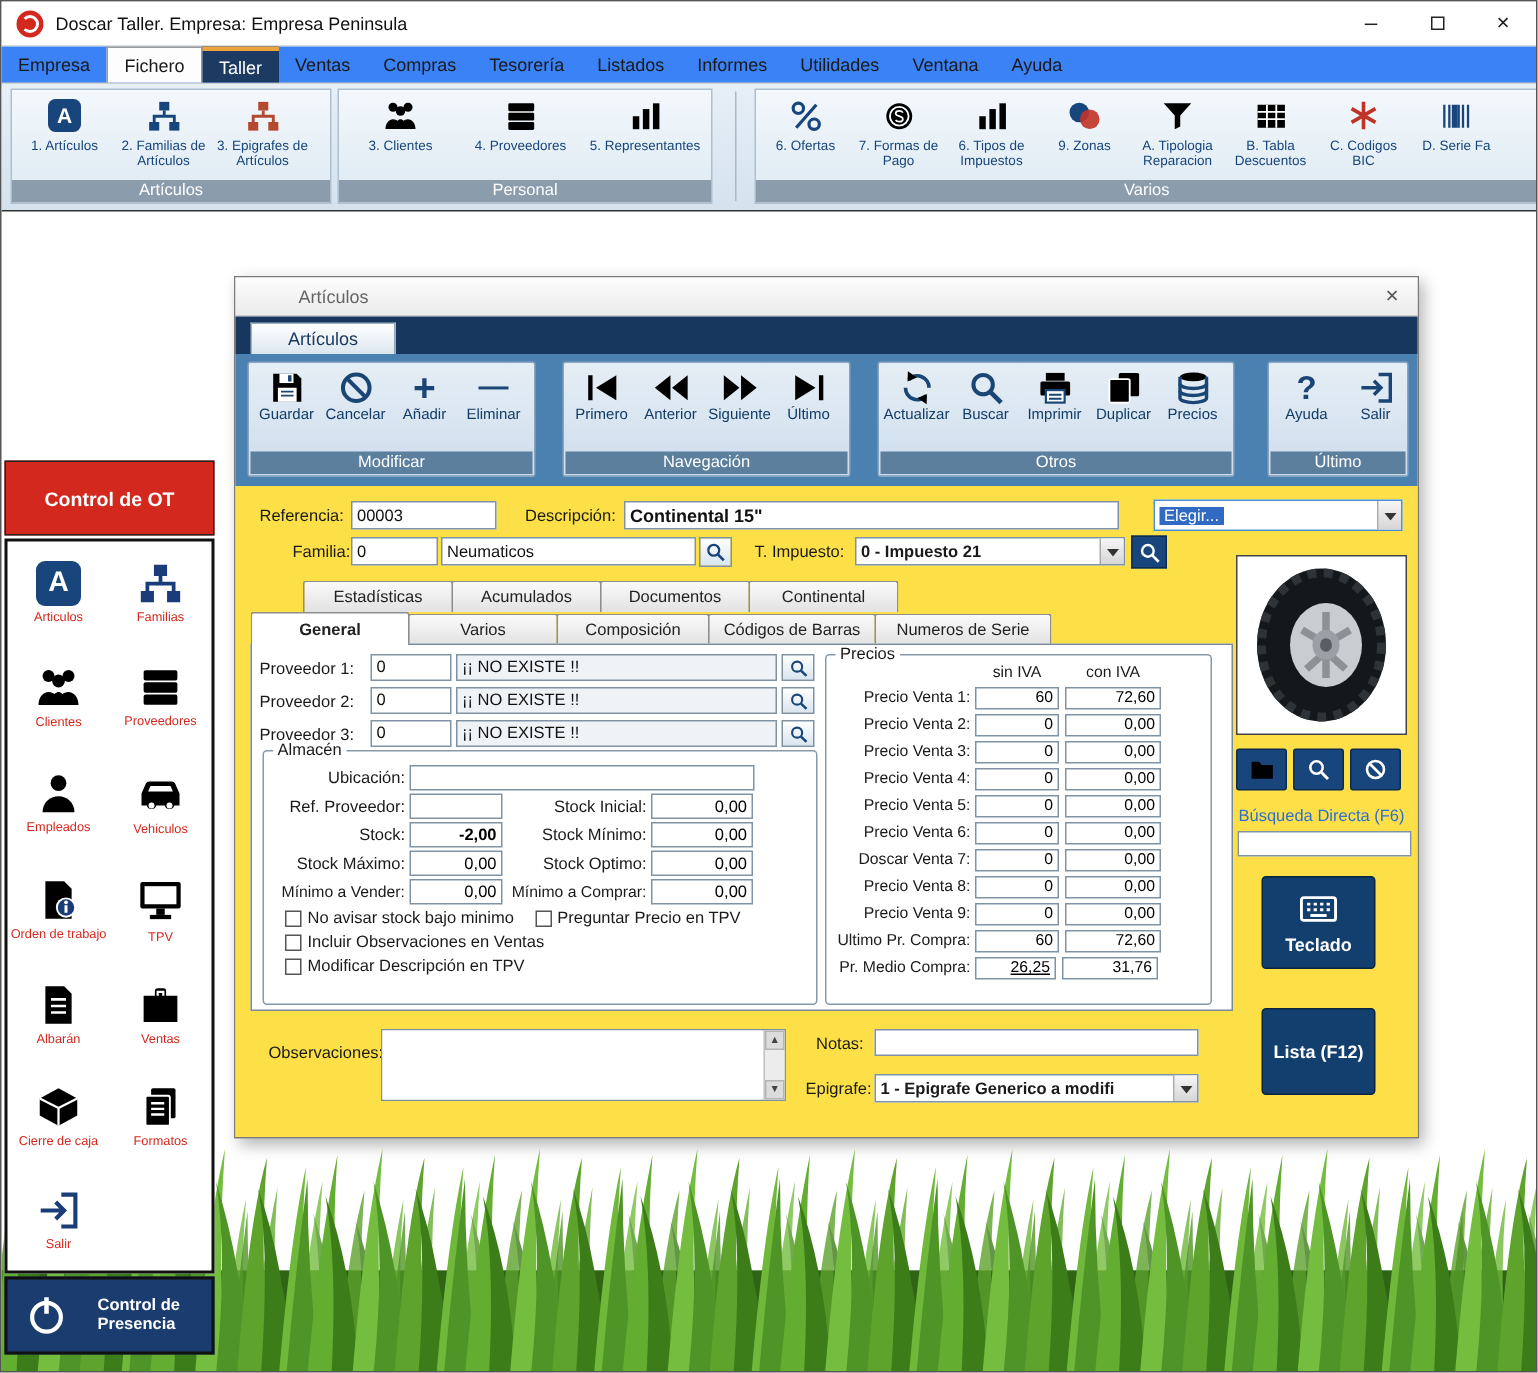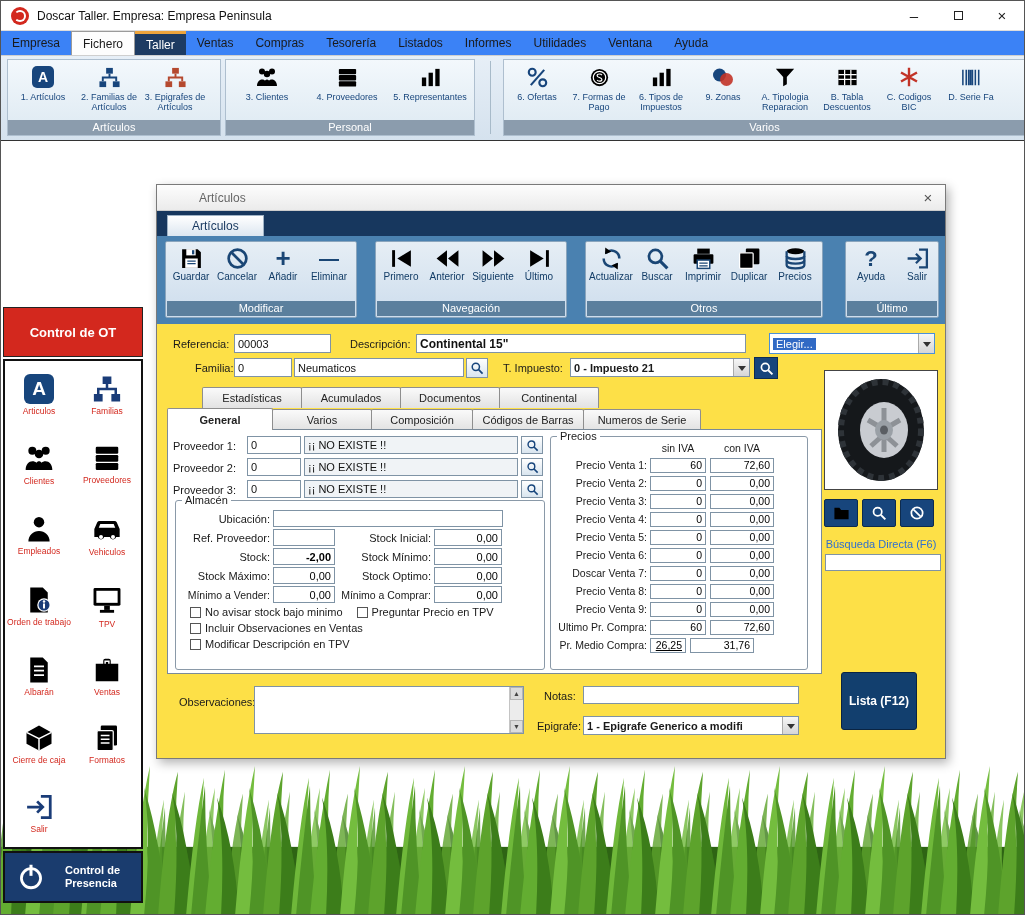--- a/index.html
+++ b/index.html
@@ -846,21 +846,21 @@
             <input class="ffld num" style="width: 56px;" readonly="" value="0">
             <input class="ffld num" style="width: 64px;" readonly="" value="0,00">
           </div>
         <div class="prow">
             <span class="plabel">Ultimo Pr. Compra:</span>
             <input class="ffld num" style="width: 56px;" readonly="" value="60">
             <input class="ffld num" style="width: 64px;" readonly="" value="72,60">
           </div>
         <div class="prow">
             <span class="plabel">Pr. Medio Compra:</span>
-            <input class="ffld num" style="width: 36px; text-decoration: underline;" readonly="" value="26,25">
+            <input class="ffld num" style="width: 54px; text-decoration: underline;" readonly="" value="26,25">
             <input class="ffld num" style="width: 64px;" readonly="" value="31,76">
           </div>
       </div>
 
       <span class="lbl" style="left:22px;top:372px">Observaciones:</span>
       <div class="ta" style="left:97px;top:362px;width:270px;height:48px">
         <textarea style=""></textarea>
         <div class="sc">
             <i class="up"></i>
             <i class="dn"></i>
@@ -896,18 +896,24 @@
             <use href="#i-search"></use>
           </svg>
         </span>
       <span class="nbtn" style="left:743px;top:175px">
           <svg width="16" height="16">
             <use href="#i-cancel"></use>
           </svg>
         </span>
       <span class="blink" style="left:656px;top:214px;width:136px">Búsqueda Directa (F6)</span>
       <input class="fld" style="left: 668px; top: 230px; width: 116px; height: 17px;" value="">
+      <div class="bigbtn" style="left:684px;top:260px;width:76px;height:62px">
+        <svg width="30" height="26">
+            <use href="#i-keyboard"></use>
+          </svg>
+        <span>Teclado</span>
+      </div>
       <div class="bigbtn" style="left:684px;top:348px;width:76px;height:58px">
         <span>Lista (F12)</span>
       </div>
     </div>
   </div>
 </div>
 
 </body></html>

